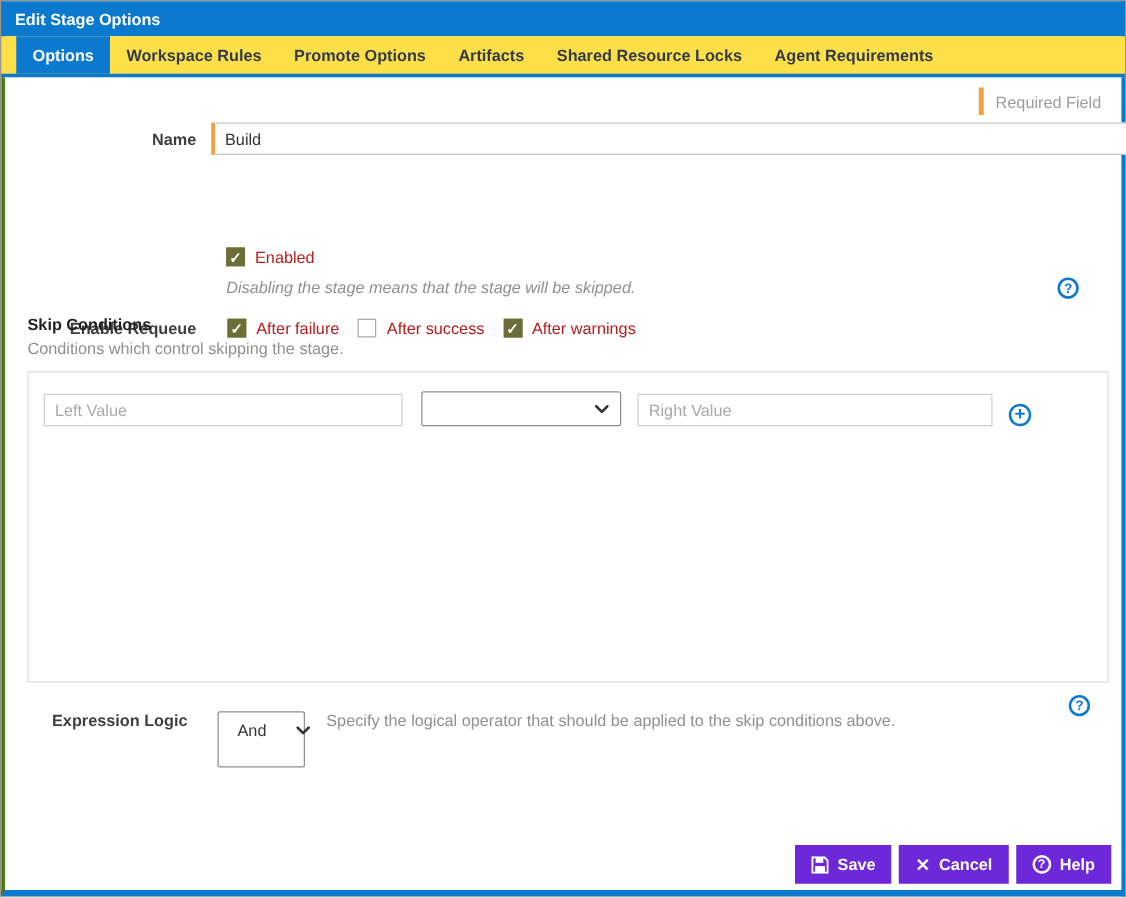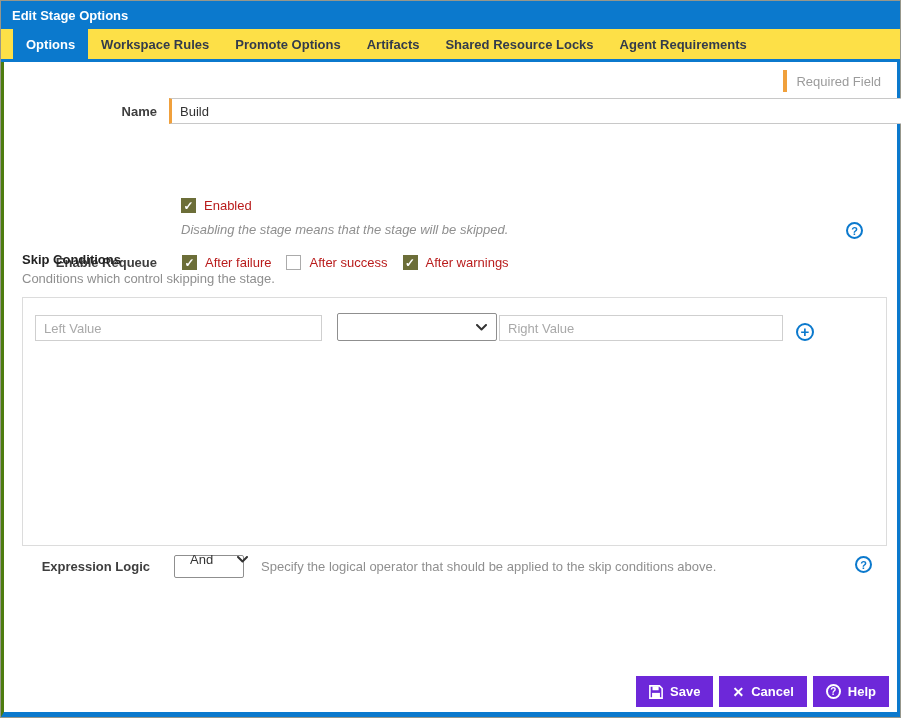--- a/index.html
+++ b/index.html
@@ -118,31 +118,31 @@
   .cond-input::placeholder, .name-input::placeholder { color: #a9a9a9; opacity: 1; }
   .cond-left { width: 287px; }
   .cond-right { width: 284px; }
   .select {
     height: 28px; border: 1px solid #8f8f8f; border-radius: 2px;
     background: #fff; display: inline-flex; align-items: center;
     justify-content: space-between; padding: 0 9px;
     font-size: 13px; color: #333; cursor: pointer;
   }
   .op-select { width: 160px; margin-left: 15px; }
-  .cond-right { margin-left: 2px; }
+  .cond-right { margin-left: 13px; }
   .plus-circle {
     width: 18px; height: 18px; border-radius: 50%;
     border: 2px solid #0b79cd; color: #0b79cd;
     display: inline-flex; align-items: center; justify-content: center;
     font-size: 15px; font-weight: bold; line-height: 1;
     margin-left: 13px; cursor: pointer; padding-bottom: 1px;
   }
   
-  .expr-row { position: absolute; top: 493px; left: 0; display: flex; align-items: center; }
-  .expr-select { width: 70px; height: 23px; margin-left: 12px; padding: 0 7px 15px 15px; gap: 24px; }
+  .expr-row { position: absolute; top: 507px; left: 0; display: flex; }
+  .expr-select { width: 70px; height: 45px; margin-left: 12px; padding: 0 7px 15px 15px; gap: 24px; }
   .expr-desc { color: #8f8f8f; font-size: 13px; margin-left: 17px; }
   .chev { flex: 0 0 auto; }
   
   .footer {
     position: absolute; bottom: 5px; right: 8px;
     display: flex; gap: 6px;
   }
   .btn {
     height: 31px; background: #6d28d9; color: #fff;
     display: inline-flex; align-items: center; justify-content: center;

